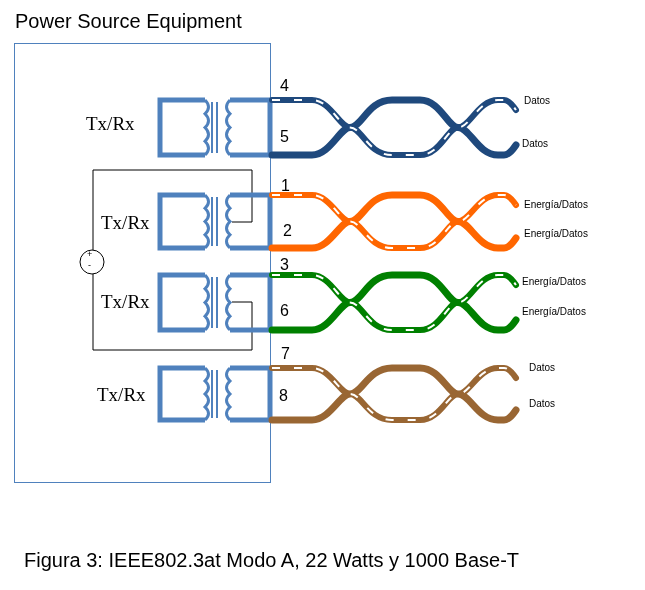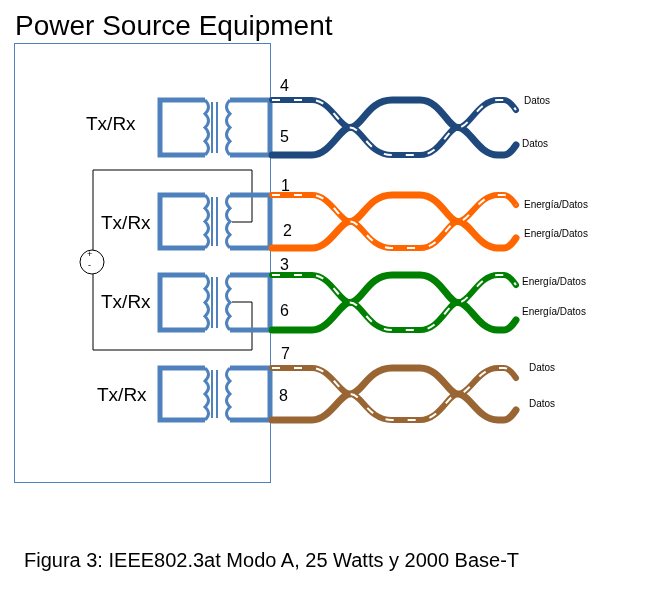--- a/index.html
+++ b/index.html
@@ -1,21 +1,21 @@
 <!DOCTYPE html>
 <html><head>
 <meta charset="utf-8">
 <style>
   html, body { margin: 0; padding: 0; background: #ffffff; }
   body { width: 645px; height: 590px; position: relative; overflow: hidden;
          font-family: "Liberation Sans", "DejaVu Sans", sans-serif; color: #000; }
   .abs { position: absolute; white-space: nowrap; }
-  #title { left: 15px; top: 10px; font-size: 28px; }
+  #title { left: 15px; top: 10px; font-size: 20px; }
   #caption { left: 24px; top: 549px; font-size: 20px; }
-  .txrx { font-size: 19px; }
+  .txrx { font-size: 19px; font-family: Liberation Serif, serif; }
   .pin { font-size: 16px; }
   .endlabel { font-size: 10px; }
   svg { position: absolute; left: 0; top: 0; }
 </style>
 </head>
 <body>
 
 <div id="title" class="abs">Power Source Equipment</div>
 
 <svg id="diagram" width="645" height="590">
@@ -102,13 +102,13 @@
 <div class="abs endlabel" style="left:524px; top:199px;">Energía/Datos</div>
 <div class="abs endlabel" style="left:524px; top:228px;">Energía/Datos</div>
 <div class="abs endlabel" style="left:522px; top:276px;">Energía/Datos</div>
 <div class="abs endlabel" style="left:522px; top:306px;">Energía/Datos</div>
 <div class="abs endlabel" style="left:529px; top:362px;">Datos</div>
 <div class="abs endlabel" style="left:529px; top:398px;">Datos</div>
 
 <div class="abs" style="left:87px; top:249px; font-size:9px;">+</div>
 <div class="abs" style="left:88px; top:260px; font-size:9px;">-</div>
 
-<div id="caption" class="abs">Figura 3: IEEE802.3at Modo A, 25 Watts y 2000 Base-T</div>
+<div id="caption" class="abs">Figura 3: IEEE802.3at Modo A, 22 Watts y 1000 Base-T</div>
 
 </body></html>

